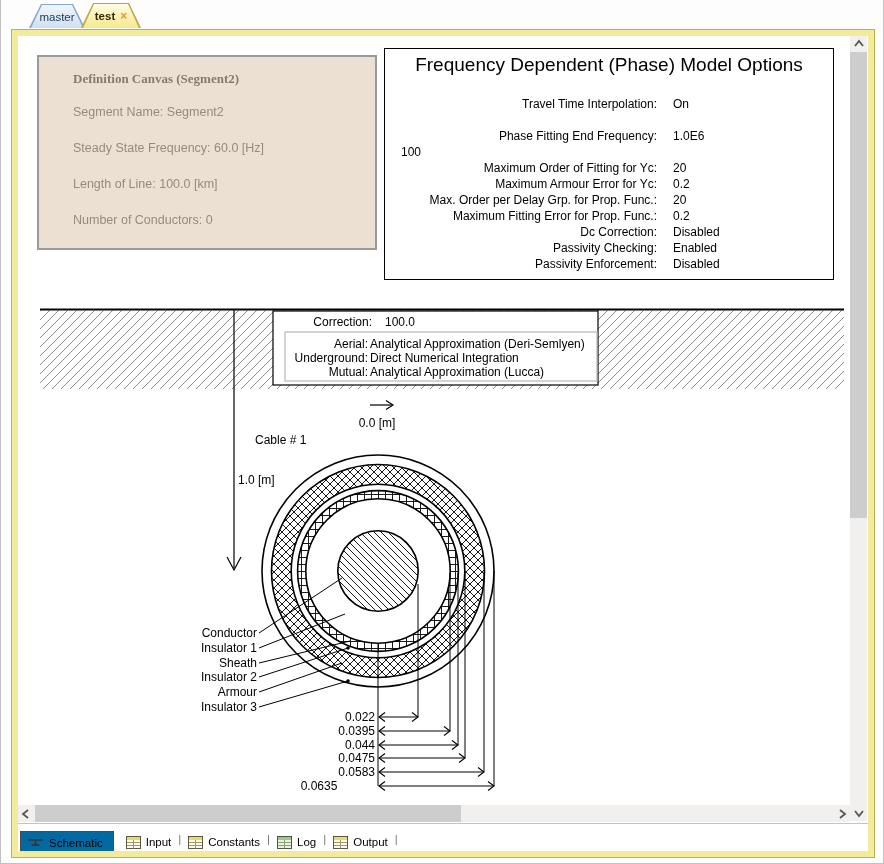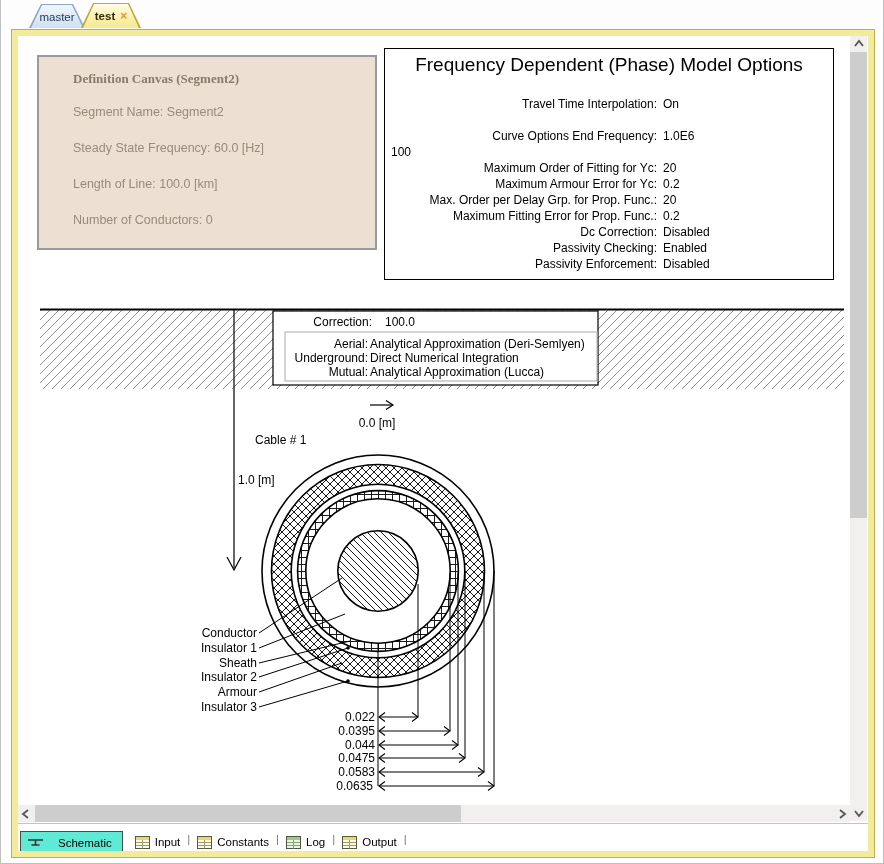--- a/index.html
+++ b/index.html
@@ -32,37 +32,37 @@
   .defcanvas{position:absolute;left:19px;top:19px;width:340px;height:195px;background:#ece0d2;
              border:2px solid #9a9a9a;box-sizing:border-box;}
   .defcanvas .title{position:absolute;left:34px;top:14px;font-size:13px;font-weight:bold;color:#867c6b;font-family:Liberation Serif, serif;}
   .defcanvas .row{position:absolute;left:34px;font-size:12.5px;color:#958c7c;white-space:nowrap;}
 
   .fdpanel{position:absolute;left:366px;top:12px;width:450px;height:232px;background:#fff;
            border:1px solid #000;box-sizing:border-box;}
   .fdpanel .title{position:absolute;left:0;right:0;top:5px;text-align:center;font-size:19px;white-space:nowrap;}
   .fd-row{position:absolute;left:0;width:100%;height:16px;display:flex;font-size:12px;line-height:15px;}
   .fd-row .l{width:272px;text-align:right;flex:none;}
-  .fd-row .v{margin-left:6px;}
+  .fd-row .v{margin-left:16px;}
 
   
   .txt{position:absolute;font-size:12px;white-space:nowrap;line-height:14px;}
   .rt{text-align:right;}
 
   
   .sb{position:absolute;background:#f1f0ee;}
   .sb-btn{position:absolute;width:17px;height:16px;display:flex;align-items:center;justify-content:center;background:#f1f0ee;}
   .sb-thumb{position:absolute;background:#cdcdcd;}
   .hsb .sb-btn{width:16px;height:17px;}
 
   
   .bottombar{position:absolute;left:0;right:0;top:787px;height:29px;background:#fff;
              border-top:1px solid #c6c3bd;display:flex;align-items:flex-end;font-size:11.5px;}
-  .btab-active{height:22px;border:1px solid #4a4a4a;border-bottom:none;background:#5eead4;
-               display:flex;align-items:center;gap:14px;padding:0 10px 0 6px;margin-left:2px;box-sizing:border-box;}
+  .btab-active{height:22px;border:1px solid #4a4a4a;border-bottom:none;background:#0369a1;
+               display:flex;align-items:center;gap:5px;padding:0 10px 0 6px;margin-left:2px;box-sizing:border-box;}
   .btab{display:flex;align-items:center;gap:5px;padding:0 4px;height:22px;cursor:default;}
   .bdiv{color:#777;padding:0 3px;align-self:center;height:22px;line-height:22px;}
 </style>
 </head>
 <body>
 
 <div class="window">
 
   <div class="tabstrip">
     <div class="doc-tab tab-master" style="left:28px;width:56px;">
@@ -93,21 +93,21 @@
         <div class="row" style="top:156px;">Number of Conductors: 0</div>
       </div>
 
       <div class="fdpanel">
         <div class="title">Frequency Dependent (Phase) Model Options</div>
         <div class="fd-row" style="top:48px;">
             <div class="l">Travel Time Interpolation:</div>
             <div class="v">On</div>
           </div>
         <div class="fd-row" style="top:80px;">
-            <div class="l">Curve Options End Frequency:</div>
+            <div class="l">Phase Fitting End Frequency:</div>
             <div class="v">1.0E6</div>
           </div>
         <div class="fd-row" style="top:96px;">
             <div class="v">100</div>
           </div>
         <div class="fd-row" style="top:112px;">
             <div class="l">Maximum Order of Fitting for Yc:</div>
             <div class="v">20</div>
           </div>
         <div class="fd-row" style="top:128px;">
@@ -242,21 +242,21 @@
       <div class="txt rt" style="left:139px;top:620px;width:100px;">Sheath</div>
       <div class="txt rt" style="left:139px;top:634px;width:100px;">Insulator 2</div>
       <div class="txt rt" style="left:139px;top:649px;width:100px;">Armour</div>
       <div class="txt rt" style="left:139px;top:664px;width:100px;">Insulator 3</div>
 
       <div class="txt rt" style="left:277px;top:674px;width:80px;">0.022</div>
       <div class="txt rt" style="left:277px;top:688px;width:80px;">0.0395</div>
       <div class="txt rt" style="left:277px;top:702px;width:80px;">0.044</div>
       <div class="txt rt" style="left:277px;top:715px;width:80px;">0.0475</div>
       <div class="txt rt" style="left:277px;top:729px;width:80px;">0.0583</div>
-      <div class="txt rt" style="left:275px;top:743px;width:80px;">0.0635</div>
+      <div class="txt rt" style="left:261px;top:743px;width:80px;text-align:center;">0.0635</div>
 
       <div class="sb" style="left:832px;top:0;width:17px;height:769px;">
         <div class="sb-btn" style="top:0;left:0;">
           <svg width="12" height="12">
               <path d="M2,8 L6,3 L10,8" stroke="#555" stroke-width="1.8" fill="none"></path>
             </svg>
         </div>
         <div class="sb-thumb" style="left:0;top:16px;width:17px;height:466px;"></div>
       </div>
       <div class="sb-btn" style="left:832px;top:769px;">

